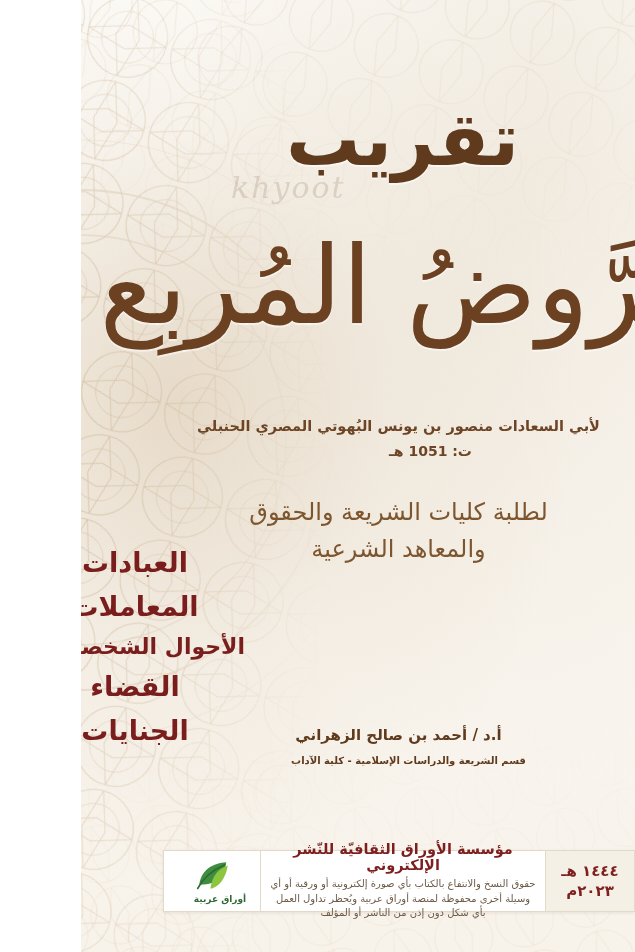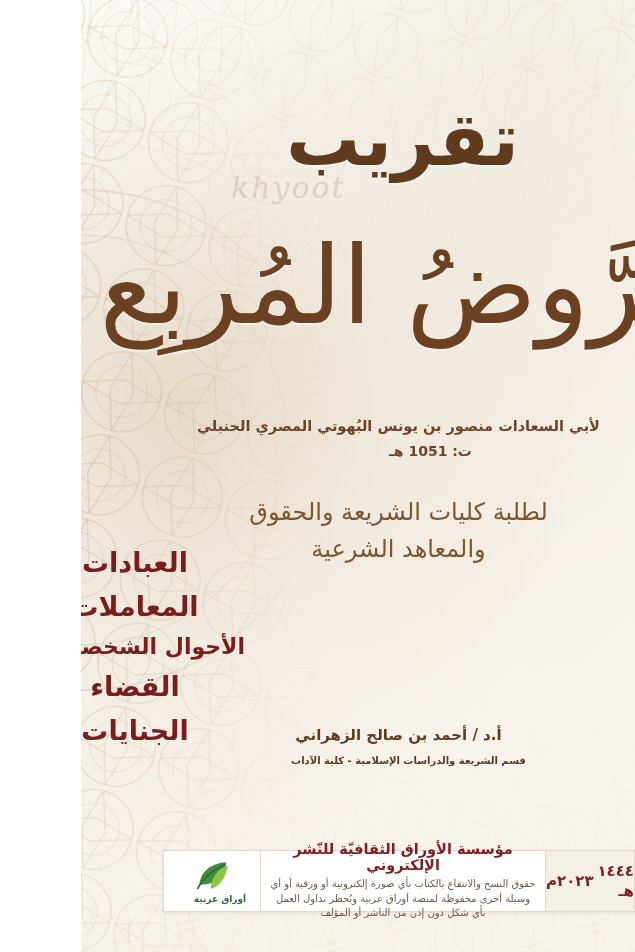--- a/index.html
+++ b/index.html
@@ -111,21 +111,21 @@
     position:absolute;left:82px;bottom:40px;width:470px;height:60px;
     display:flex;align-items:stretch;
     background:#ffffff;
     border:1px solid #e3d9c8;
     box-shadow:0 1px 3px rgba(120,100,70,.12);
   }
   .foot-date{
     width:88px;
     background:#f4f0e6;
     color:#7e1f1f;
-    display:flex;flex-direction:row;align-items:center;justify-content:center;
+    display:flex;flex-direction:column;align-items:center;justify-content:center;
     font-weight:bold;font-size:15px;line-height:1.35;
     border-left:1px solid #e3d9c8;
   }
   .foot-mid{
     flex:1;display:flex;flex-direction:column;align-items:center;justify-content:center;
     padding:4px 8px;text-align:center;
   }
   .foot-title{
     font-size:14.5px;font-weight:bold;color:#7e1f1f;margin-bottom:4px;
   }

